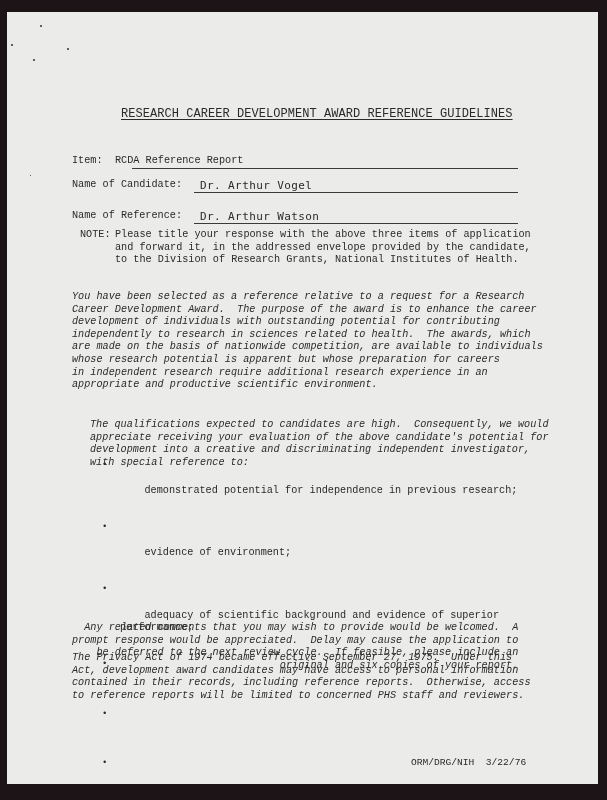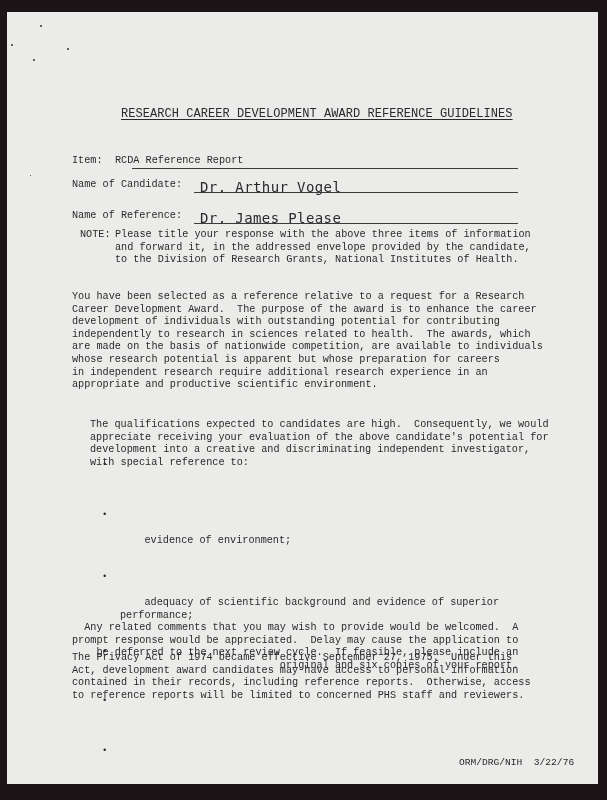--- a/index.html
+++ b/index.html
@@ -58,37 +58,38 @@
       right: 0;
       bottom: 0;
       border-bottom: 1px solid #3a3a3a;
     }
     .field-value {
       position: absolute;
       top: 0;
     }
     .field-value.typed {
       font-family: "DejaVu Sans Mono", monospace;
-      font-size: 14px;
+      font-size: 11px;
       letter-spacing: 0.4px;
     }
     .note {
       position: absolute;
       left: 72px;
       top: 229px;
       font-size: 10.2px;
       line-height: 12.6px;
       white-space: pre;
     }
     .para {
       position: absolute;
       left: 72px;
       font-size: 10.2px;
       line-height: 12.6px;
       white-space: pre;
+      font-style: italic;
     }
     .bullets {
       position: absolute;
       left: 100px;
       top: 460px;
       width: 440px;
       margin: 0;
       padding: 0;
       list-style: none;
       font-size: 10.2px;
@@ -105,21 +106,20 @@
       left: 2px;
       top: -1px;
       font-size: 9px;
     }
     .footer {
       position: absolute;
       left: 411px;
       top: 757px;
       font-size: 9.6px;
       white-space: pre;
-      margin-left: 48px;
     }
   </style>
 </head>
 <body>
 
 <div class="paper">
   <span class="speck" style="left:33px;top:13px;"></span>
   <span class="speck" style="left:4px;top:32px;"></span>
   <span class="speck" style="left:60px;top:36px;"></span>
   <span class="speck" style="left:26px;top:47px;"></span>
@@ -136,26 +136,26 @@
 
 <div class="field-row" style="top:179px;">
   <span class="field-label">Name of Candidate:</span>
   <span class="field-line" style="left:122px;"></span>
   <span class="field-value typed" style="left:128px;">Dr. Arthur Vogel</span>
 </div>
 
 <div class="field-row" style="top:210px;">
   <span class="field-label">Name of Reference:</span>
   <span class="field-line" style="left:122px;"></span>
-  <span class="field-value typed" style="left:128px;">Dr. James Please</span>
+  <span class="field-value typed" style="left:128px;">Dr. Arthur Watson</span>
 </div>
 
 <div class="note">
   <span style="position:absolute;left:8px;top:0;">NOTE:</span>
-  <span style="position:absolute;left:43px;top:0;">Please title your response with the above three items of information
+  <span style="position:absolute;left:43px;top:0;">Please title your response with the above three items of application
 and forward it, in the addressed envelope provided by the candidate,
 to the Division of Research Grants, National Institutes of Health.</span>
 </div>
 
 <div class="para" style="top:291px;">You have been selected as a reference relative to a request for a Research
 Career Development Award.  The purpose of the award is to enhance the career
 development of individuals with outstanding potential for contributing
 independently to research in sciences related to health.  The awards, which
 are made on the basis of nationwide competition, are available to individuals
 whose research potential is apparent but whose preparation for careers
@@ -163,20 +163,21 @@
 appropriate and productive scientific environment.</div>
 
 <div class="para" style="top:419px;margin-left:18px;">The qualifications expected to candidates are high.  Consequently, we would
 appreciate receiving your evaluation of the above candidate's potential for
 development into a creative and discriminating independent investigator,
 with special reference to:</div>
 
 <ul class="bullets">
   <li>
     <span class="bullet-dot">•</span>
+    <span>demonstrated potential for independence in previous research;</span>
   </li>
   <li>
     <span class="bullet-dot">•</span>
     <span>evidence of environment;</span>
   </li>
   <li>
     <span class="bullet-dot">•</span>
     <span>adequacy of scientific background and evidence of superior
 performance;</span>
   </li>

